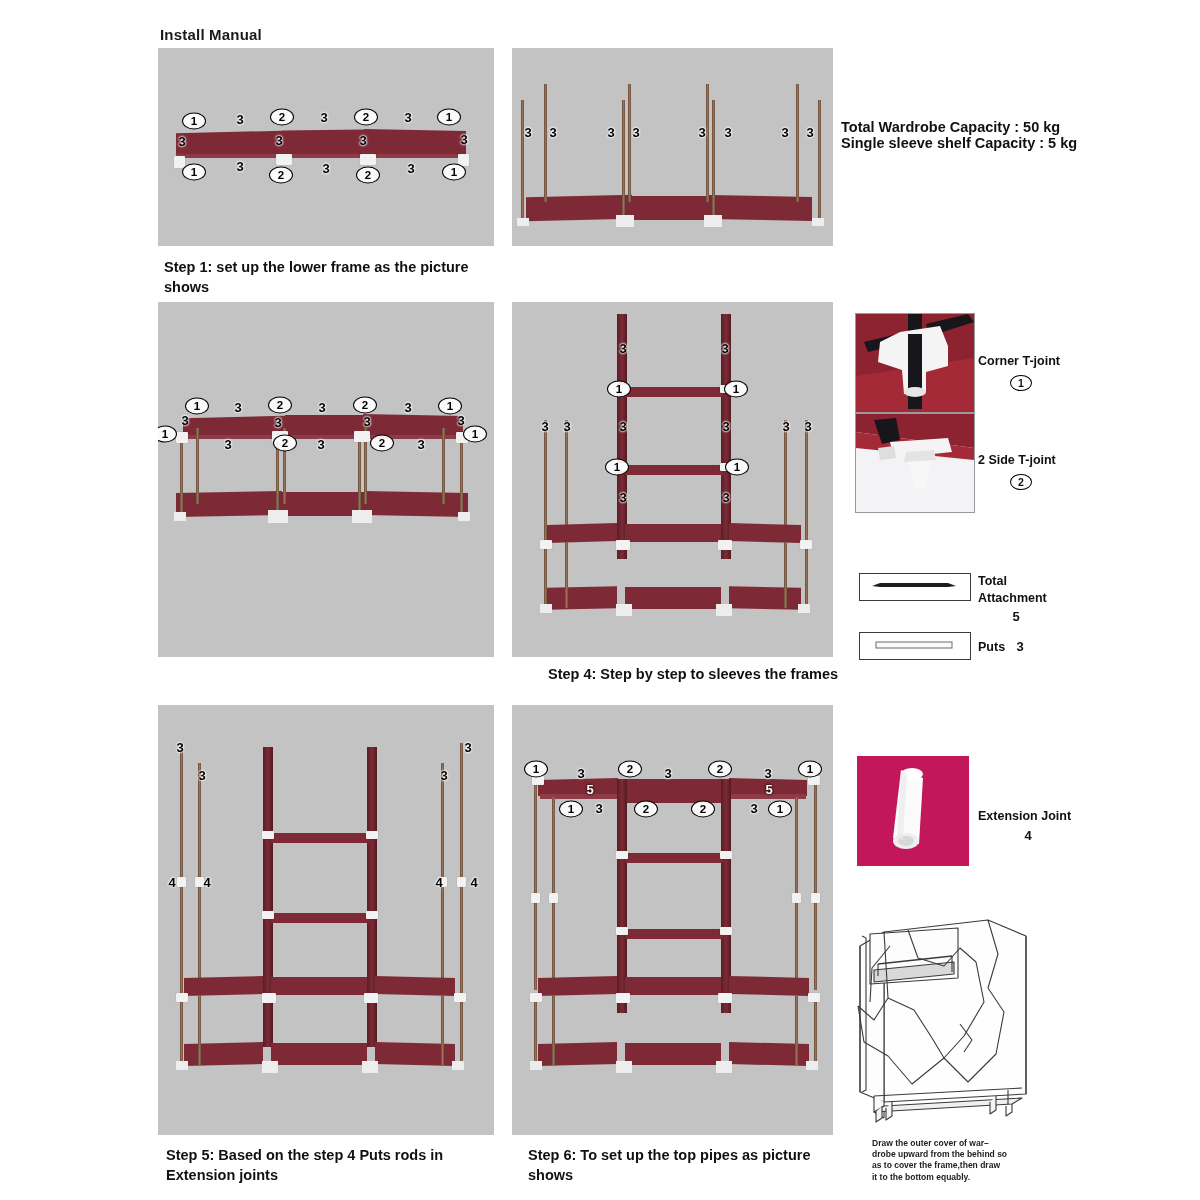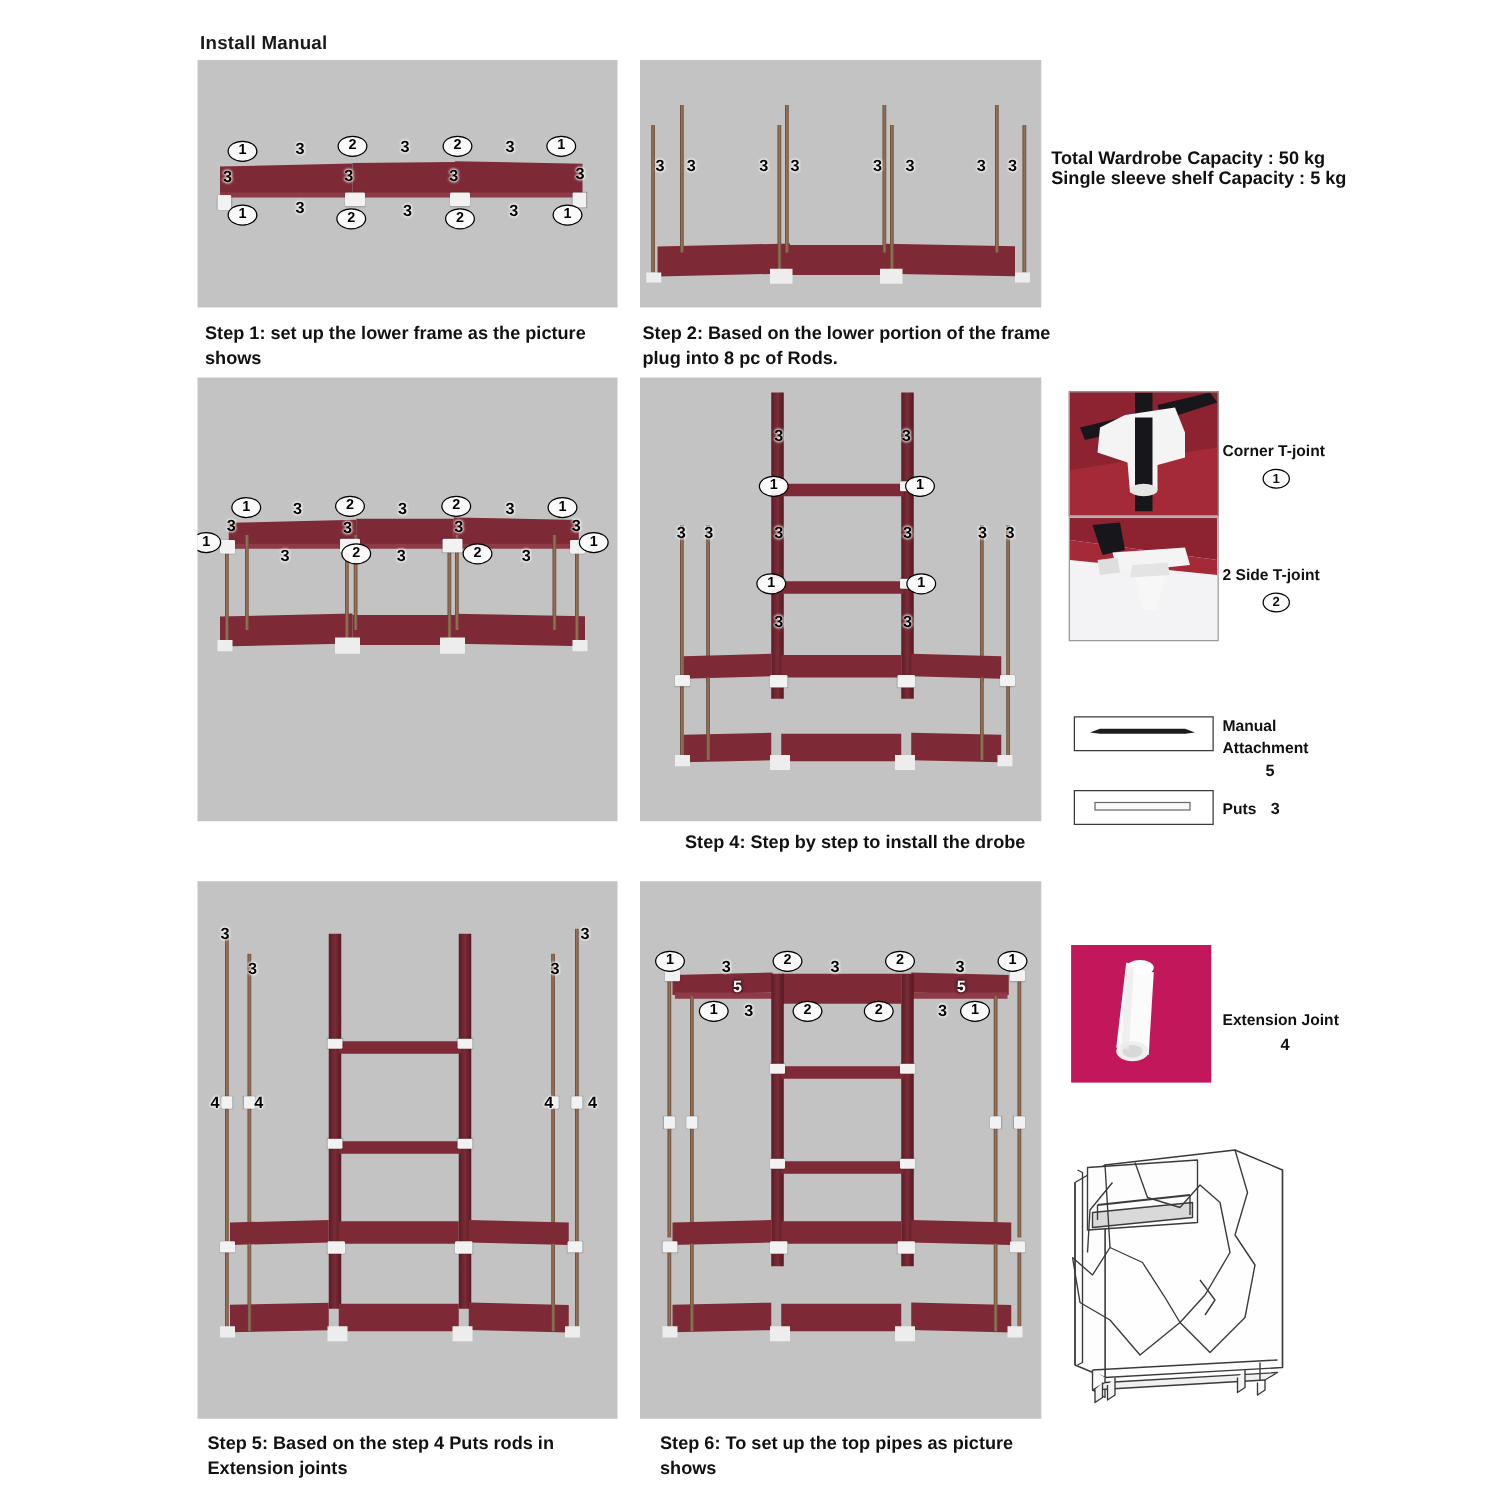--- a/index.html
+++ b/index.html
@@ -131,21 +131,20 @@
         <div class="mk" style="left: 16px; top: 84px;">3</div>
         <div class="mk" style="left: 41px; top: 84px;">3</div>
         <div class="mk" style="left: 99px; top: 84px;">3</div>
         <div class="mk" style="left: 124px; top: 84px;">3</div>
         <div class="mk" style="left: 190px; top: 84px;">3</div>
         <div class="mk" style="left: 216px; top: 84px;">3</div>
         <div class="mk" style="left: 273px; top: 84px;">3</div>
         <div class="mk" style="left: 298px; top: 84px;">3</div>
       </div>
   </div>
-  <div class="caption" style="left:514px;top:258px;width:340px;">Step 2: Based on the lower portion of the frame plug into 8 pc of Rods.</div>
 
   <div class="capacity" style="left:841px;top:116px;">Total Wardrobe Capacity : 50 kg</div>
   <div class="capacity" style="left:841px;top:132px;">Single sleeve shelf Capacity : 5 kg</div>
 
   <div class="panel" style="left:158px;top:302px;width:336px;height:355px;">
     <div class="shelf top" style="left:25px;top:115px;width:102px;height:20px;transform:skewY(-1.4deg);"></div>
     <div class="shelf top" style="left:127px;top:113px;width:78px;height:22px;"></div>
     <div class="shelf top" style="left:205px;top:113px;width:100px;height:22px;transform:skewY(1.2deg);"></div>
     <div class="shelf face" style="left:22px;top:133px;width:288px;height:4px;"></div>
     <div class="shelf top" style="left:18px;top:190px;width:106px;height:24px;transform:skewY(-1.2deg);"></div>
@@ -230,21 +229,21 @@
         <div class="mk" style="left: 111px; top: 124px;">3</div>
         <div class="mk" style="left: 214px; top: 124px;">3</div>
         <div class="mk" style="left: 274px; top: 124px;">3</div>
         <div class="mk" style="left: 296px; top: 124px;">3</div>
         <div class="circ" style="left: 105px; top: 165px;">1</div>
         <div class="circ" style="left: 225px; top: 165px;">1</div>
         <div class="mk" style="left: 111px; top: 195px;">3</div>
         <div class="mk" style="left: 214px; top: 195px;">3</div>
       </div>
   </div>
-  <div class="caption" style="left:548px;top:665px;width:340px;">Step 4: Step by step to install the drobe</div>
+  <div class="caption" style="left:548px;top:665px;width:340px;">Step 4: Step by step to sleeves the frames</div>
 
   <div class="photoBox" style="left:855px;top:313px;width:118px;height:98px;background:#8d2230;">
     <svg width="118" height="98" viewBox="0 0 118 98">
       <rect x="0" y="0" width="118" height="98" fill="#8d2230"></rect>
       <path d="M0 62 L118 44 L118 98 L0 98 Z" fill="#a52a38"></path>
       <path d="M52 0 L66 0 L66 95 L52 95 Z" fill="#17171b"></path>
       <path d="M70 10 L112 0 L118 8 L74 22 Z" fill="#17171b"></path>
       <path d="M8 28 L50 18 L54 28 L12 38 Z" fill="#17171b"></path>
       <path d="M44 18 L84 12 L92 32 L92 52 L70 58 L70 78 L48 80 L46 56 L22 48 L24 28 Z" fill="#f4f4f4"></path>
       <path d="M52 20 L66 20 L66 78 L52 78 Z" fill="#17171b"></path>
@@ -275,21 +274,21 @@
       <span class="circSm">2</span>
     </span>
   </div>
 
   <div class="lineBox" style="left:859px;top:573px;width:110px;height:26px;">
     <svg width="108" height="24" viewBox="0 0 108 24">
       <path d="M12 12 L20 9 L88 9 L96 12 L88 13 L20 13 Z" fill="#1c1c1c"></path>
     </svg>
   </div>
   <div class="legText" style="left:978px;top:573px;text-align:left;">
-    <span>Manual</span><br>
+    <span>Total</span><br>
     <span>Attachment</span>
     <div style="text-align:center;width:76px;margin-top:1px;">
       <span class="legNum">5</span>
     </div>
   </div>
   <div class="lineBox" style="left:859px;top:632px;width:110px;height:26px;">
     <svg width="108" height="24" viewBox="0 0 108 24">
       <rect x="16" y="9" width="76" height="6" fill="#fafafa" stroke="#6b6b6b" stroke-width="1"></rect>
     </svg>
   </div>
@@ -450,14 +449,20 @@
         <path d="M26 206 L164 198 L174 192 L36 200 Z" fill="#f0f0f0"></path>
         <path d="M160 184 L160 198"></path>
         <path d="M164 198 L164 206 L158 210 L158 200"></path>
         <path d="M34 200 L34 212 L28 216 L28 206" fill="#f4f4f4"></path>
         <path d="M148 190 L148 204 L142 208 L142 196" fill="#f4f4f4"></path>
         <path d="M44 196 L44 210 L38 214 L38 202" fill="#f4f4f4"></path>
         <path d="M26 190 L174 182"></path>
       </g>
     </svg>
   </div>
+  <div class="coverCap" style="left:872px;top:1138px;width:190px;">
+    <span>Draw the outer cover of war–</span><br>
+    <span>drobe upward from the behind so</span><br>
+    <span>as to cover the frame,then draw</span><br>
+    <span>it to the bottom equably.</span>
+  </div>
 
 </div>
 
 </body></html>

